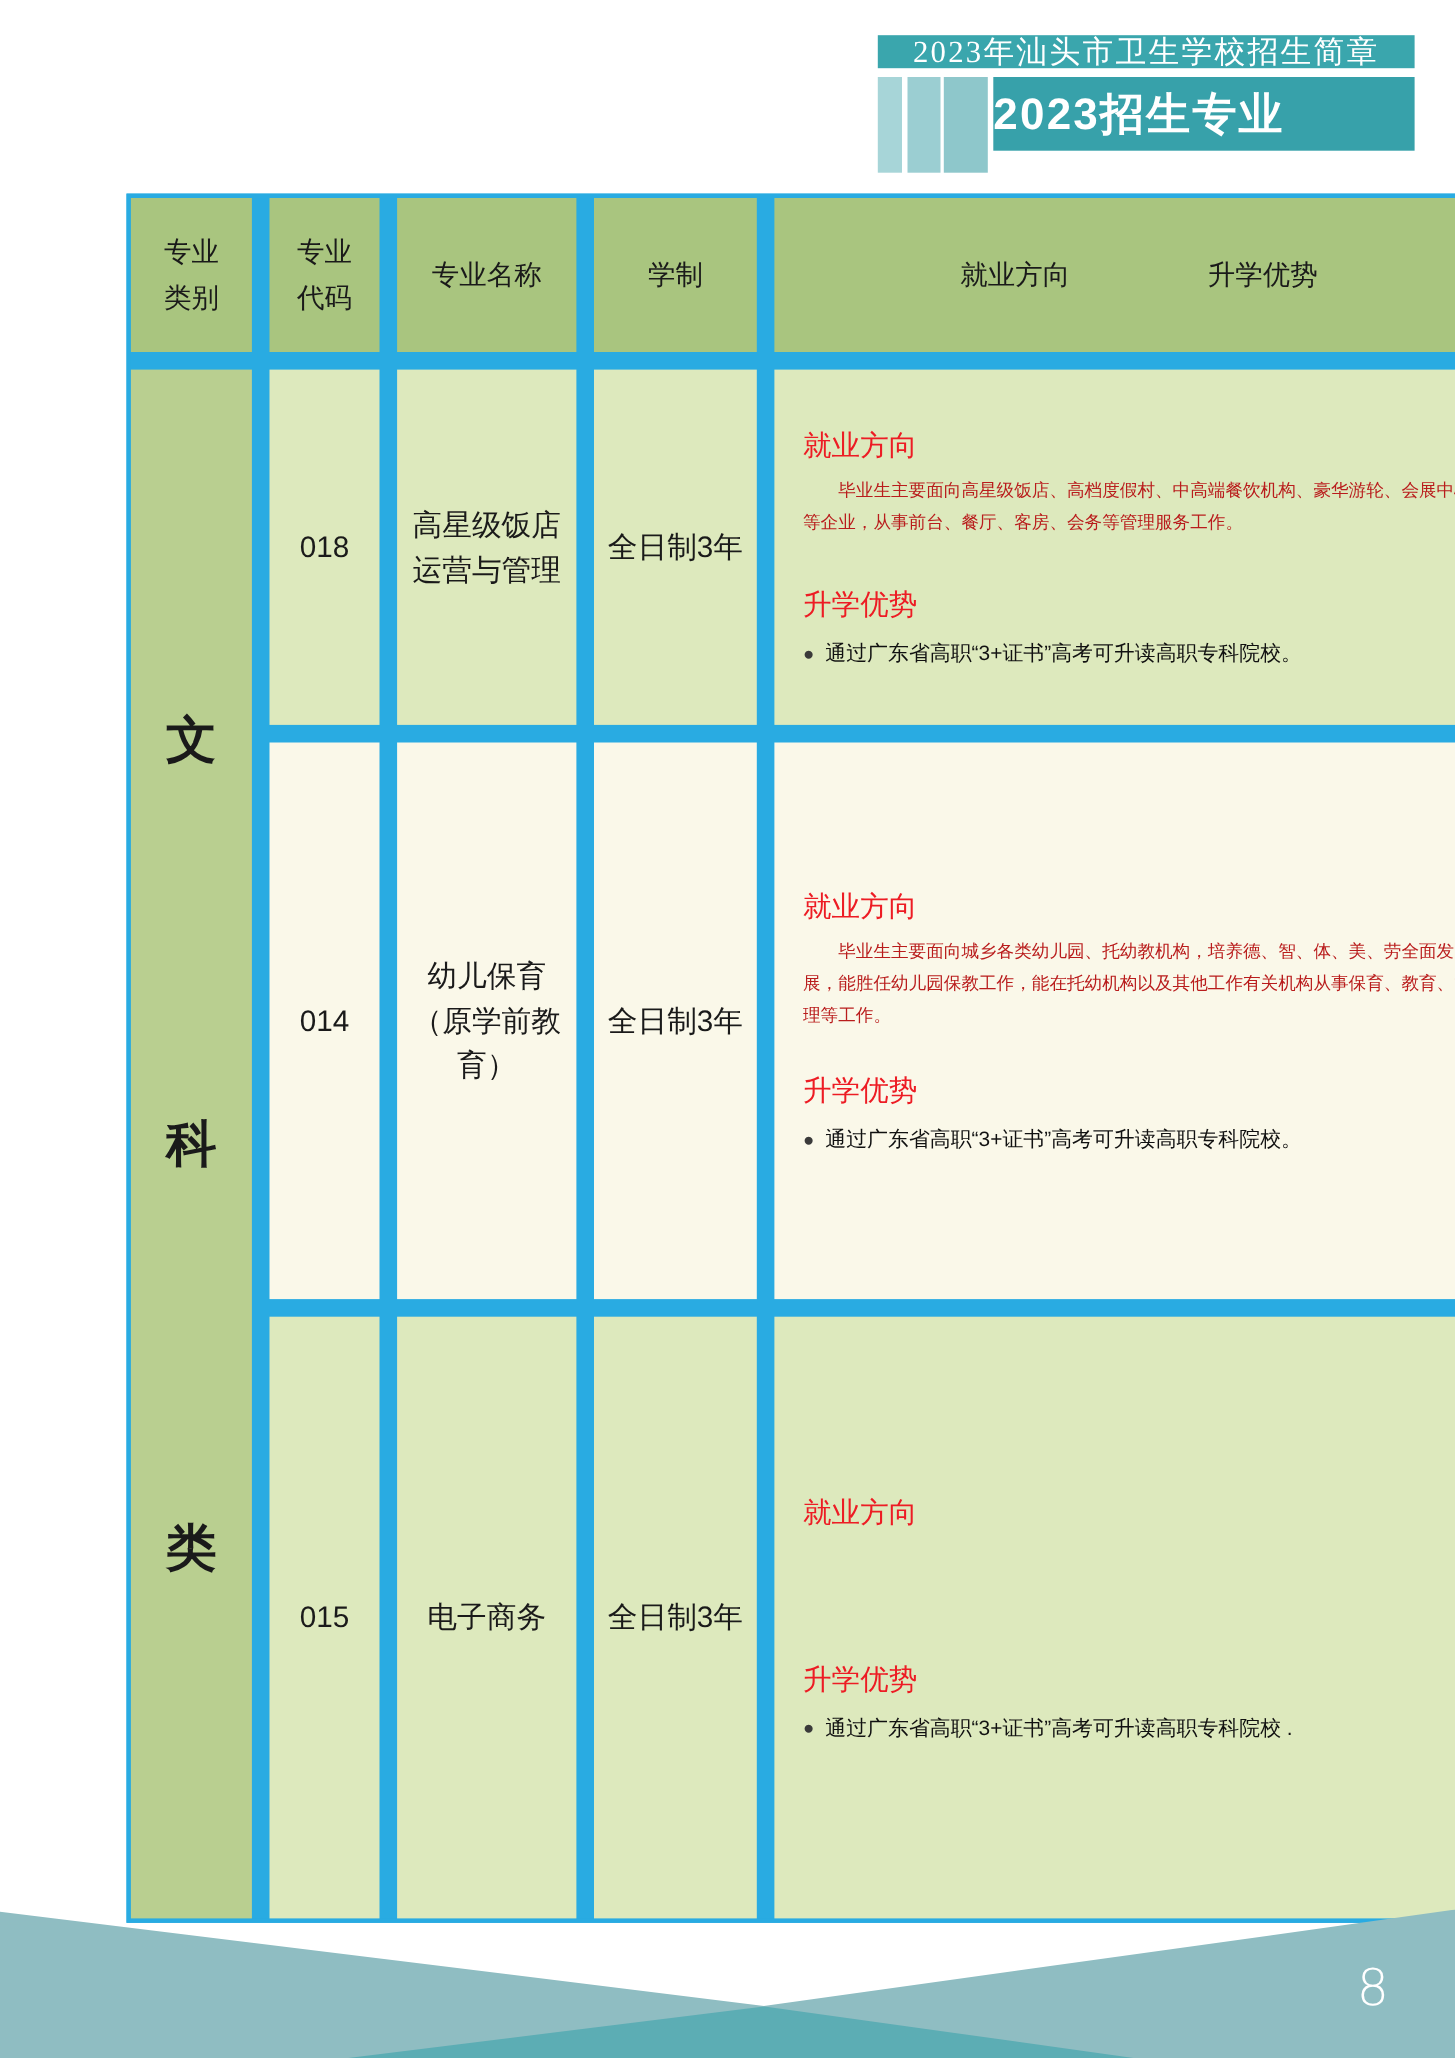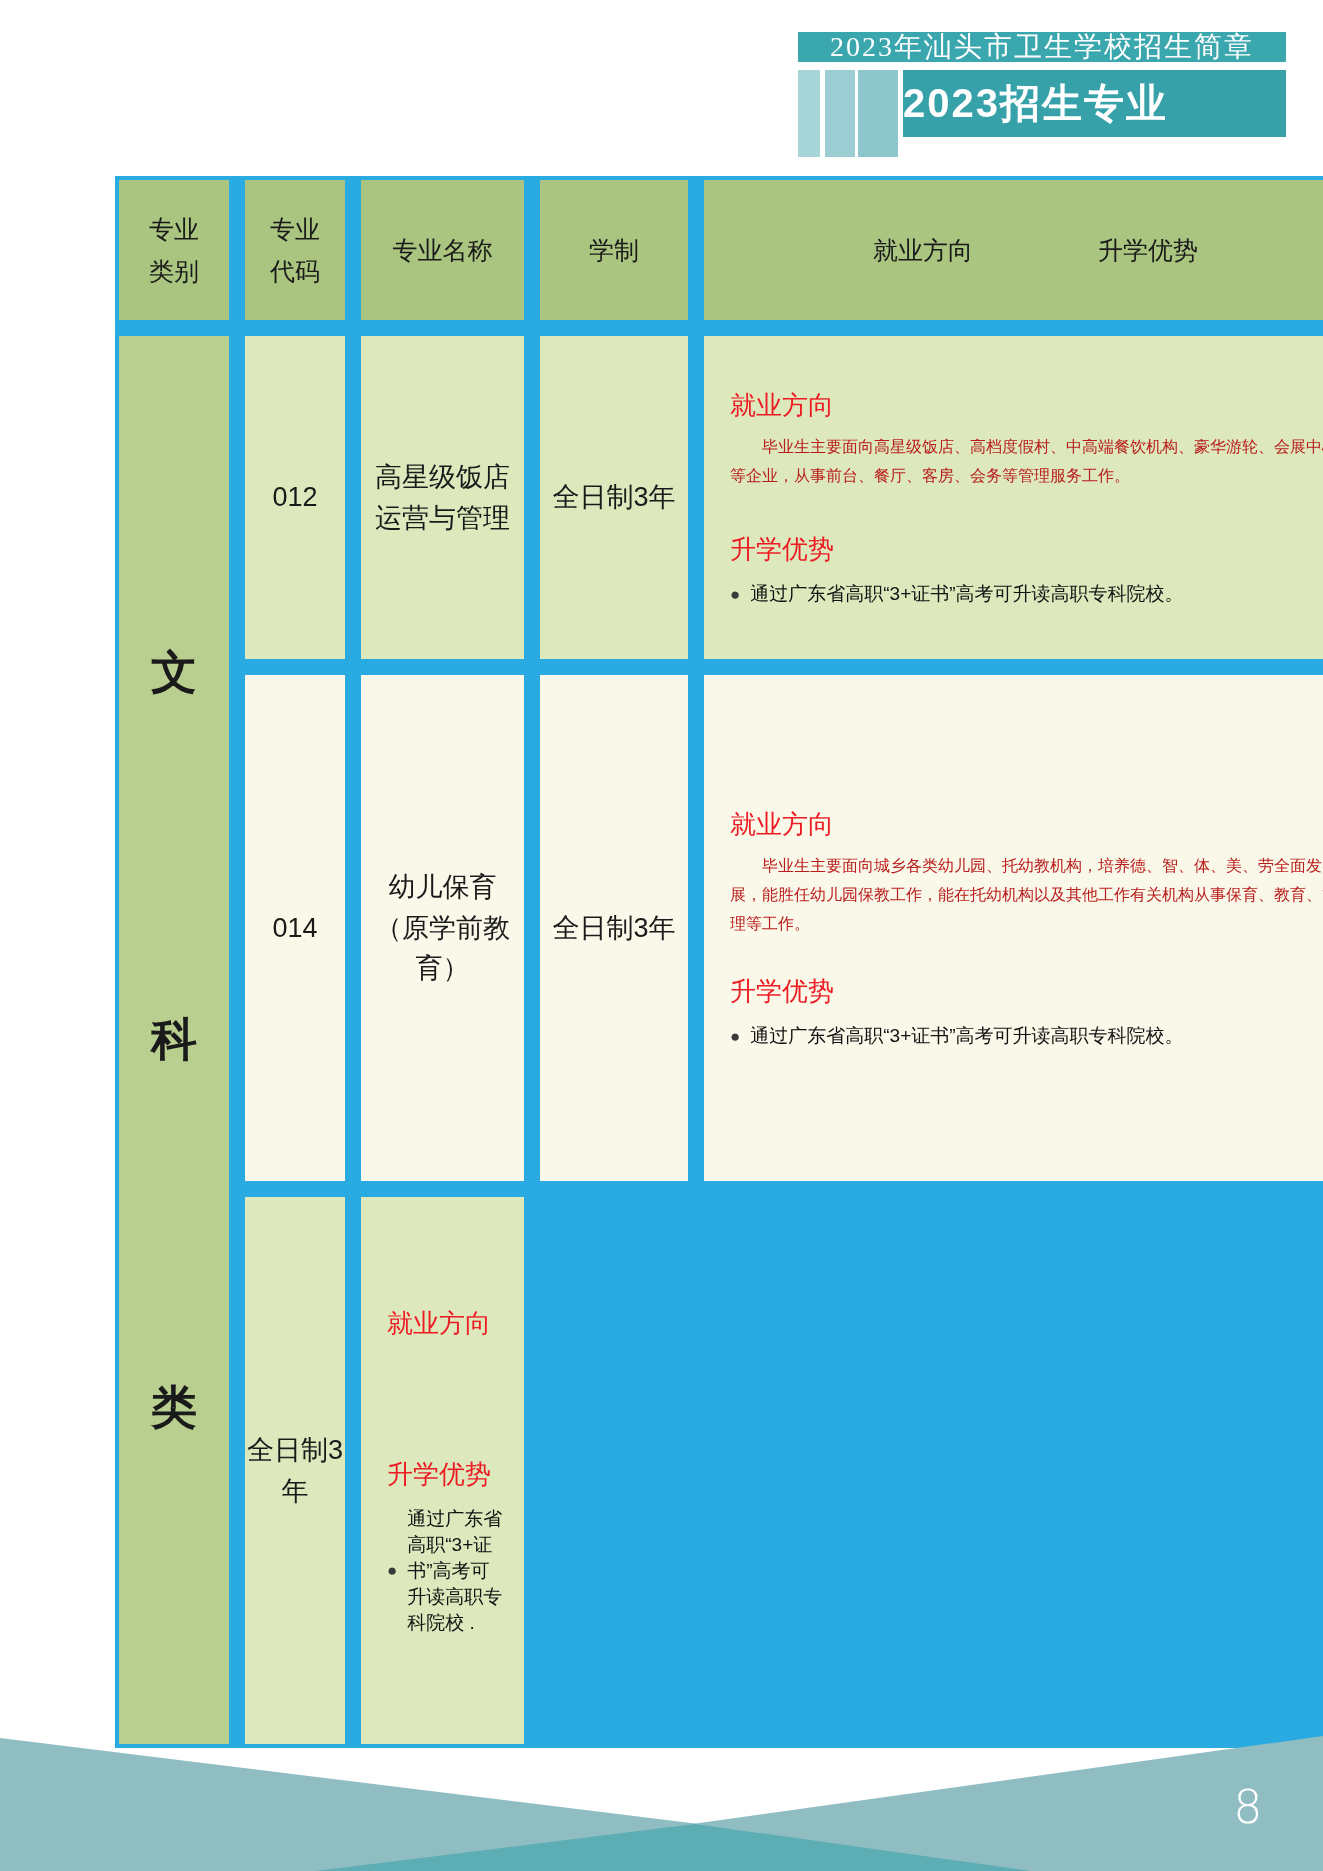--- a/index.html
+++ b/index.html
@@ -87,21 +87,21 @@
       <span>就业方向</span>
       <span>升学优势</span>
     </div>
 
     <div class="cell cat">
       <span>文</span>
       <span>科</span>
       <span>类</span>
     </div>
 
-    <div class="cell g plain">012</div>
+    <div class="cell g plain">018</div>
     <div class="cell g plain">
       <div>
         <div>高星级饭店</div>
         <div>运营与管理</div>
       </div>
     </div>
     <div class="cell g plain">全日制3年</div>
     <div class="cell g content">
       <div class="red">就业方向</div>
       <p class="para">毕业生主要面向高星级饭店、高档度假村、中高端餐饮机构、豪华游轮、会展中心等企业，从事前台、餐厅、客房、会务等管理服务工作。</p>
@@ -123,20 +123,22 @@
     <div class="cell c content">
       <div class="red">就业方向</div>
       <p class="para">毕业生主要面向城乡各类幼儿园、托幼教机构，培养德、智、体、美、劳全面发展，能胜任幼儿园保教工作，能在托幼机构以及其他工作有关机构从事保育、教育、管理等工作。</p>
       <div class="red adv2">升学优势</div>
       <div class="bullet-line">
         <span class="bullet">●</span>
         <span>通过广东省高职“3+证书”高考可升读高职专科院校。</span>
       </div>
     </div>
 
+    <div class="cell g plain">015</div>
+    <div class="cell g plain">电子商务</div>
     <div class="cell g plain">全日制3年</div>
     <div class="cell g content">
       <div class="red">就业方向</div>
       <div class="red adv3">升学优势</div>
       <div class="bullet-line">
         <span class="bullet">●</span>
         <span>通过广东省高职“3+证书”高考可升读高职专科院校 .</span>
       </div>
     </div>
 

